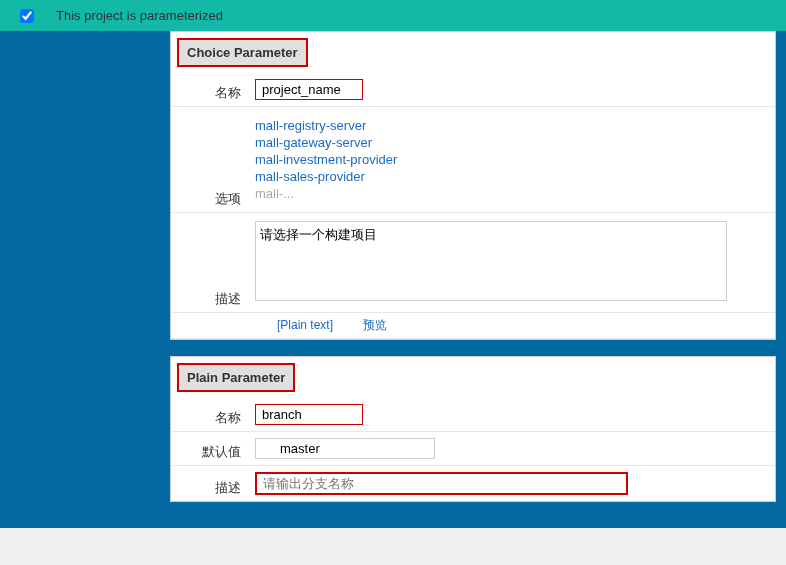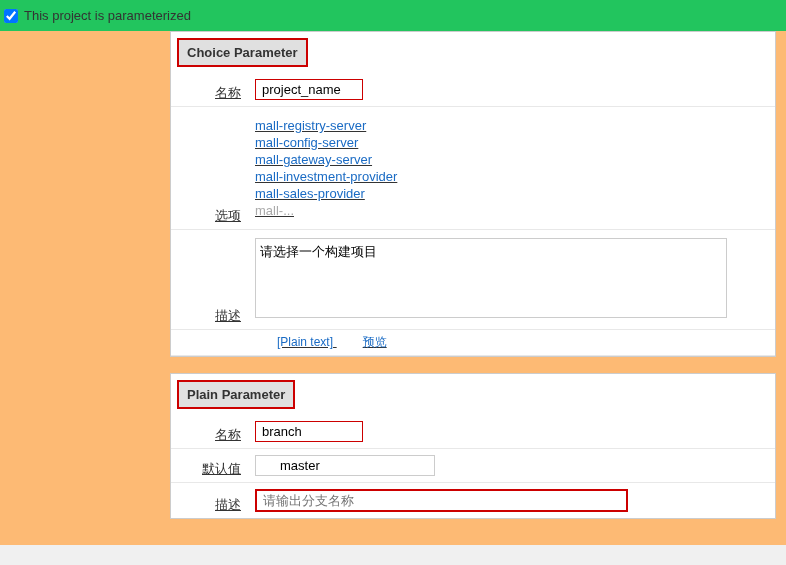--- a/index.html
+++ b/index.html
@@ -6,35 +6,34 @@
     body {
       font-family: Arial, sans-serif;
       font-size: 13px;
       background: #f0f0f0;
       color: #333;
     }
 
     .checkbox-area {
       display: flex;
       align-items: center;
-      gap: 6px;
-      padding: 8px 4px;
-      background: #22c55e;
+      gap: 22px;
+      padding: 8px 20px;
+      background: #14b8a6;
     }
 
     .checkbox-area input[type="checkbox"] {
       width: 14px;
       height: 14px;
     }
 
     .content-area {
-      background: #fdba74;
+      background: #0369a1;
       padding: 0 0 10px 160px;
       overflow: auto;
-      text-decoration: underline;
     }
 
     .parameter-block {
       background: #fff;
       border: 1px solid #ccc;
       margin-bottom: 16px;
       margin-right: 0;
     }
 
     .parameter-header {
@@ -163,21 +162,20 @@
         <div class="param-value">
           <input class="name-input" type="text" value="project_name" style="">
         </div>
       </div>
 
       <div class="param-row">
         <div class="param-label">选项</div>
         <div class="param-value">
           <ul class="choice-list">
             <li>mall-registry-server</li>
-            <li>mall-config-server</li>
             <li>mall-gateway-server</li>
             <li>mall-investment-provider</li>
             <li>mall-sales-provider</li>
             <li style="color:#aaa;">mall-...</li>
           </ul>
         </div>
       </div>
 
       <div class="param-row">
         <div class="param-label">描述</div>

